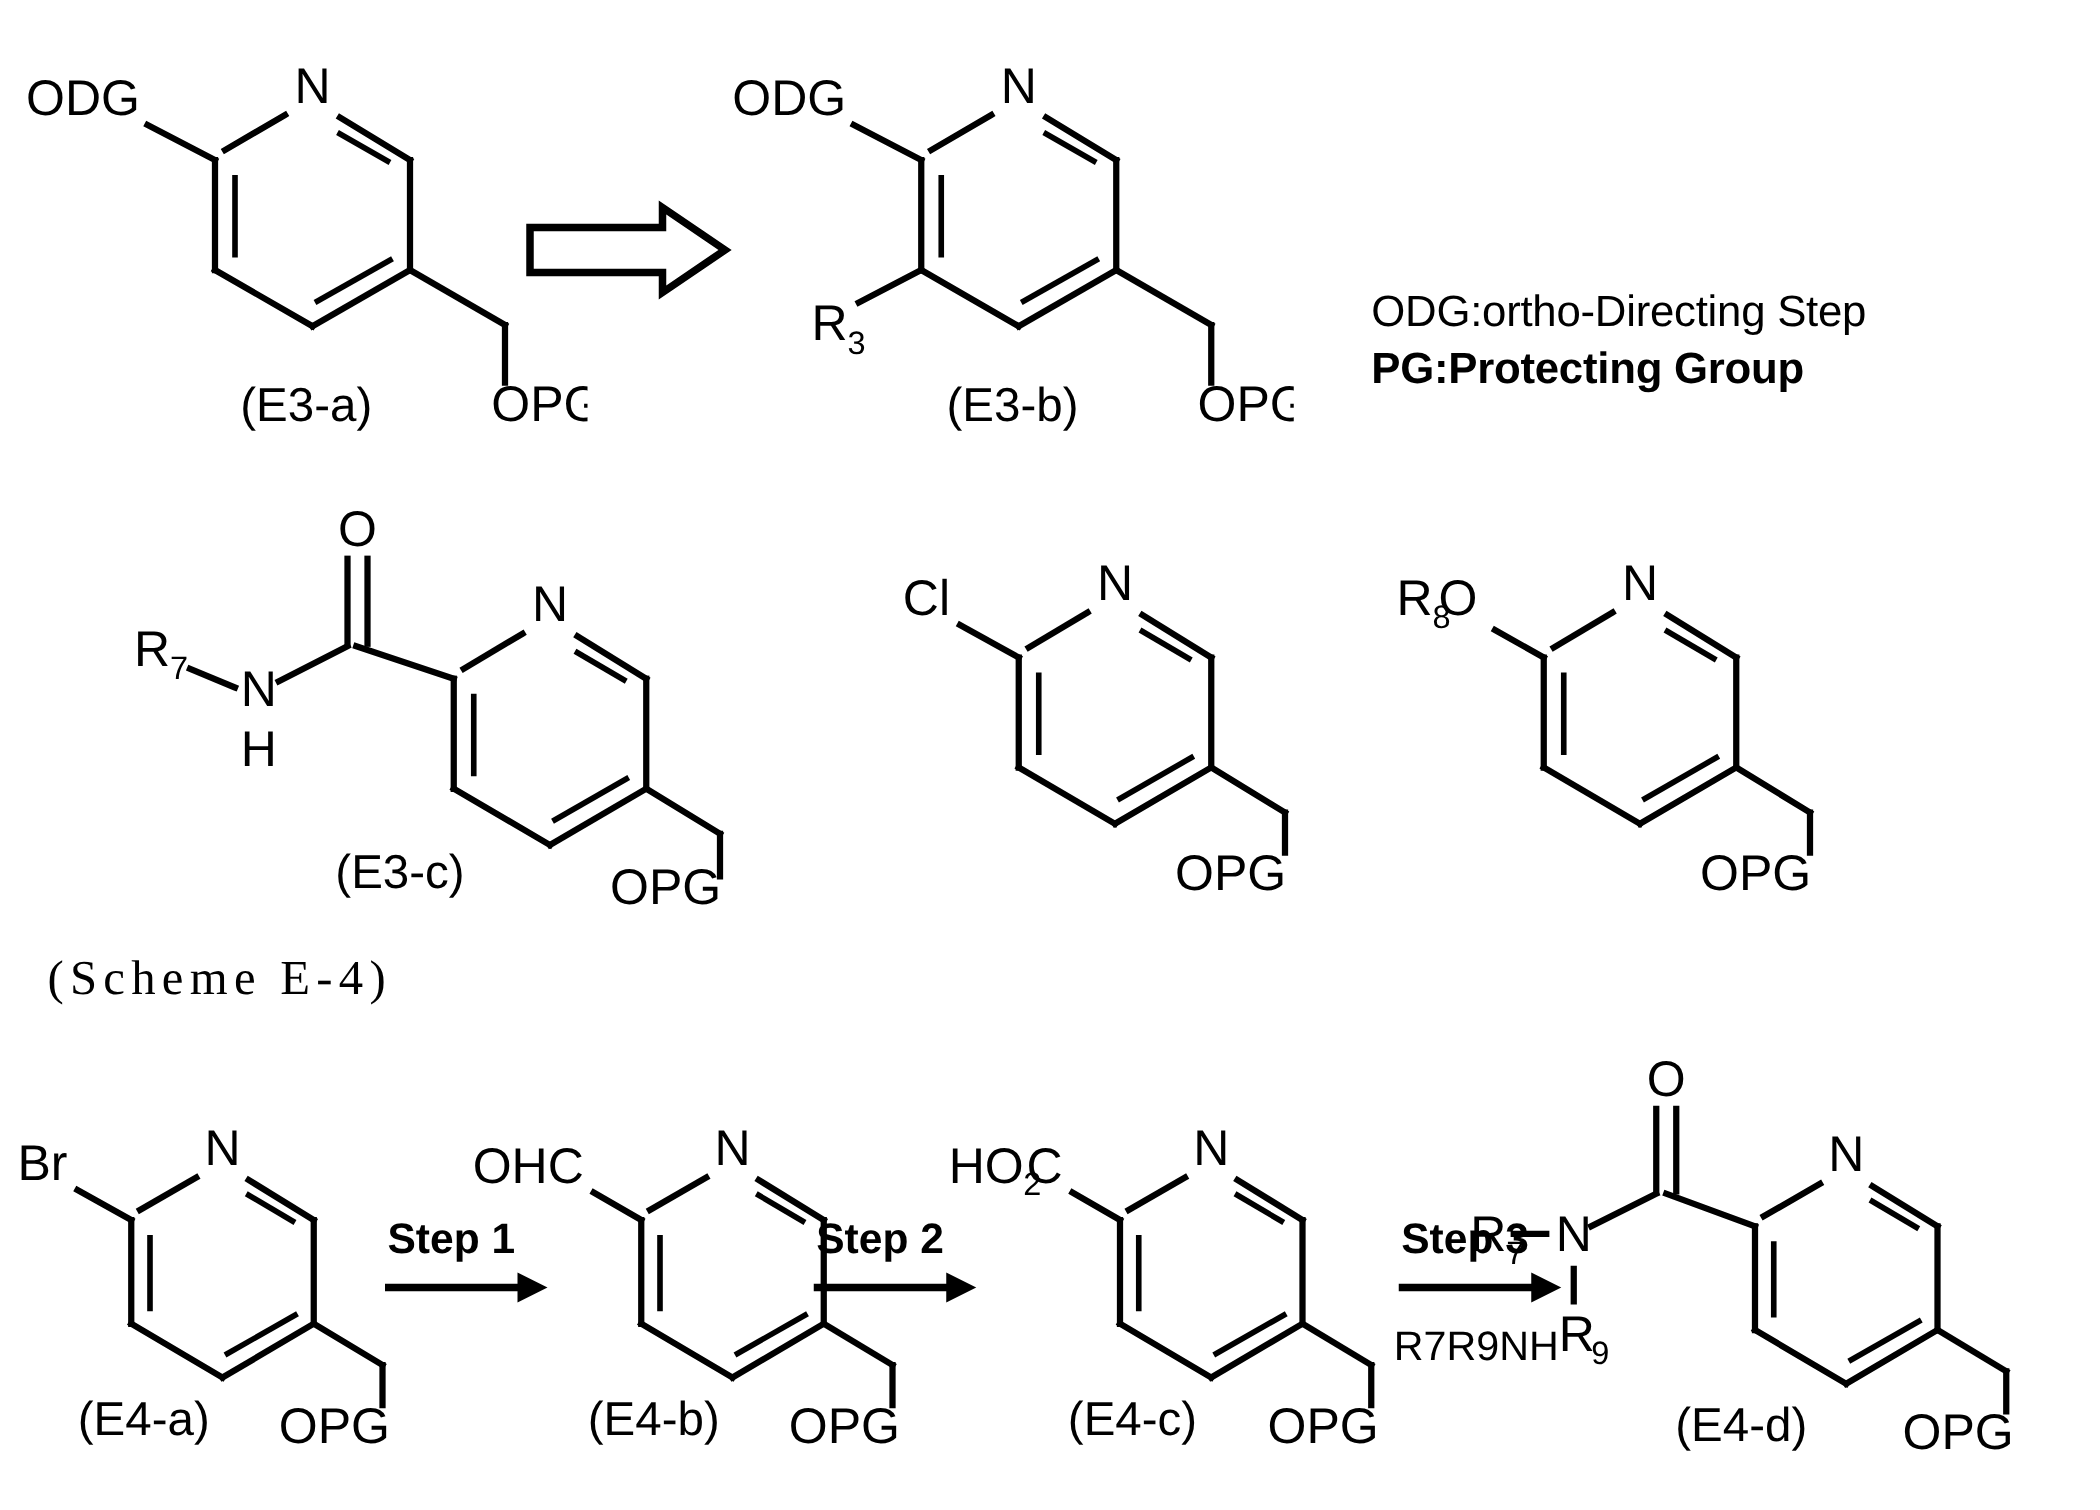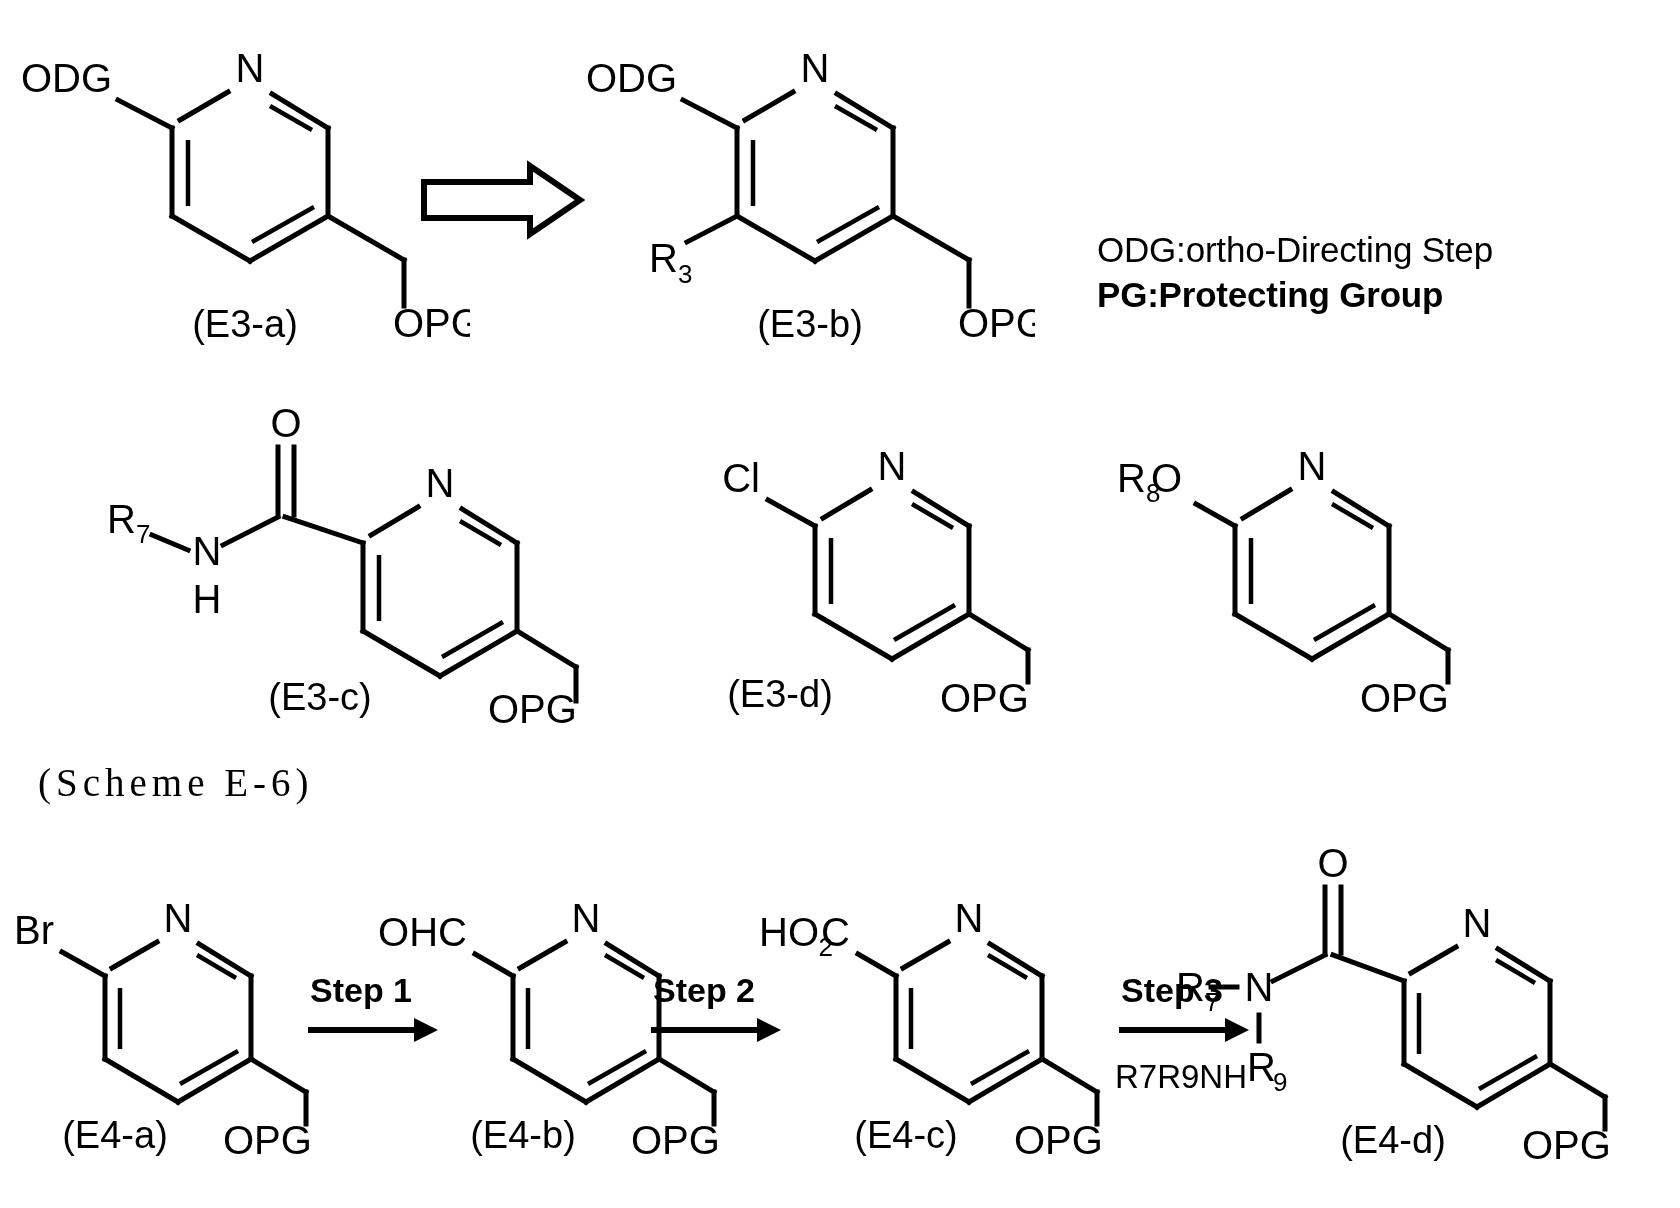--- a/index.html
+++ b/index.html
@@ -183,25 +183,20 @@
         <path class="bond-thin" d="M 293 98 L 252 74"></path>
       </g>
       <text class="atom" x="232" y="50" text-anchor="middle">N</text>
       <path class="bond" d="M 155 96 L 108 70"></path>
       <text class="atom" x="100" y="62" text-anchor="end">Cl</text>
       <path class="bond" d="M 309 184 L 368 220"></path>
       <path class="bond" d="M 368 220 L 368 252"></path>
       <text class="atom" x="280" y="282" text-anchor="start">OPG</text>
     </svg>
   </div>
-  <div class="struct" style="left:660px; top:665px; width:240px;">
-    <svg width="240" height="55" viewBox="0 0 240 55">
-      <text class="label" x="120" y="42" text-anchor="middle">(E3-d)</text>
-    </svg>
-  </div>
 
   <div class="struct" style="left:1080px; top:430px;">
     <svg width="400" height="295" viewBox="0 0 400 295">
       <g>
         <path class="bond" d="M 210 60 L 163 88"></path>
         <path class="bond" d="M 155 96 L 155 184"></path>
         <path class="bond-thin" d="M 171 108 L 171 174"></path>
         <path class="bond" d="M 155 184 L 232 229"></path>
         <path class="bond" d="M 232 229 L 309 184"></path>
         <path class="bond-thin" d="M 234 210 L 295 175"></path>
@@ -214,21 +209,21 @@
       <path class="bond" d="M 155 96 L 116 74"></path>
       <text class="atom" x="102" y="62" text-anchor="end">O</text>
       <text class="atom" x="66" y="62" text-anchor="end">R</text>
       <text class="sub" x="66" y="72" text-anchor="start">8</text>
       <path class="bond" d="M 309 184 L 368 220"></path>
       <path class="bond" d="M 368 220 L 368 252"></path>
       <text class="atom" x="280" y="282" text-anchor="start">OPG</text>
     </svg>
   </div>
 
-  <div class="scheme-title" style="left:38px; top:760px;">(Scheme E-6)</div>
+  <div class="scheme-title" style="left:38px; top:760px;">(Scheme E-4)</div>
 
   <div class="struct" style="left:10px; top:890px;">
     <svg width="360" height="300" viewBox="0 0 360 300">
 
       <g>
         <path class="bond" d="M 147 52 L 102 78"></path>
         <path class="bond" d="M 95 86 L 95 169"></path>
         <path class="bond-thin" d="M 110 98 L 110 159"></path>
         <path class="bond" d="M 95 169 L 168 212"></path>
         <path class="bond" d="M 168 212 L 241 169"></path>

